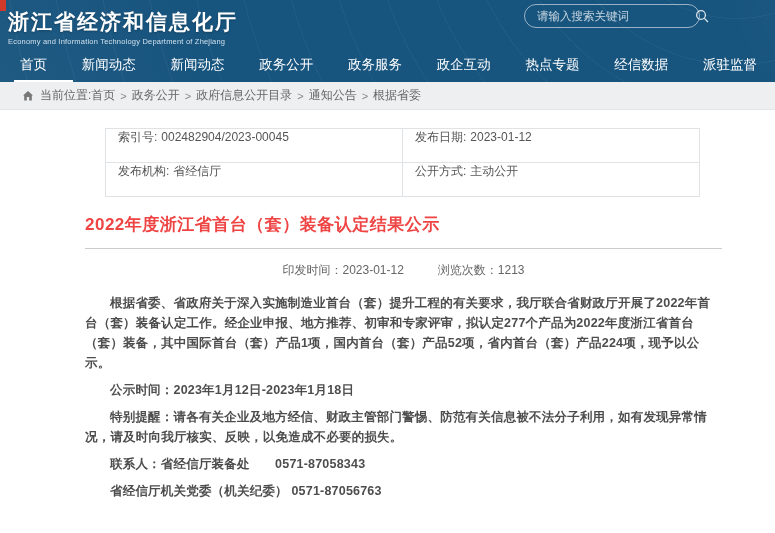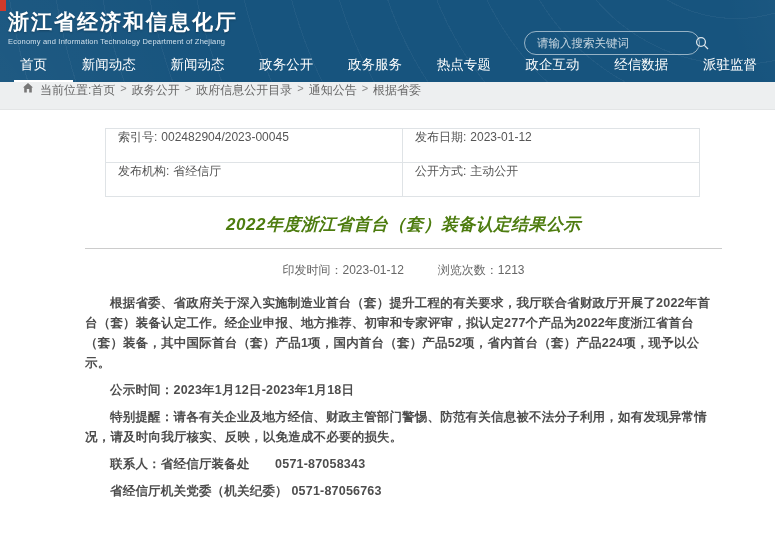--- a/index.html
+++ b/index.html
@@ -31,21 +31,21 @@
   .logo-title {
     color: #ffffff; font-size: 21px; font-weight: bold;
     letter-spacing: 2px; line-height: 24px;
     text-shadow: 0 1px 2px rgba(0,0,0,0.25);
   }
   .logo-sub {
     color: #cfe0ec; font-size: 7.5px; font-weight: normal;
     letter-spacing: 0.2px; margin-top: 3px;
   }
   .search-box {
-    position: absolute; right: 75px; top: 31px;
+    position: absolute; right: 75px; top: 4px;
     width: 176px; height: 24px;
     border: 1px solid rgba(255,255,255,0.55);
     border-radius: 13px;
     display: flex; align-items: center;
   }
   .search-input {
     flex: 1; border: none; outline: none; background: transparent;
     color: #ffffff; font-size: 11.5px; padding: 0 4px 0 12px;
     font-family: "Liberation Sans", "DejaVu Sans", sans-serif;
   }
@@ -67,21 +67,21 @@
   }
   .nav-item.active::after {
     content: ""; position: absolute; left: -4px; right: -24px;
     bottom: 0px; height: 2px; background: #ffffff;
   }
 
   
   .breadcrumb-bar {
     height: 28px; background: #edeff0;
     border-bottom: 1px solid #e3e5e6;
-    display: flex; align-items: flex-start;
+    display: flex; align-items: center;
     padding-left: 22px;
     font-size: 12px; color: #666666;
   }
   .home-icon { margin-right: 6px; display: inline-flex; }
   .crumb { color: #666666; text-decoration: none; cursor: pointer; }
   .crumb.current { cursor: default; }
   .crumb-sep { margin: 0 5px; color: #888888; font-size: 11px; }
 
   
   .doc-table {
@@ -93,24 +93,22 @@
     border: 1px solid #dfe3e6;
     height: 21px; padding: 0 0 16px 12px;
     width: 50%;
   }
   .doc-table .cell-label { margin-right: 4px; }
 
   
   .article { padding: 0 53px 0 85px; }
   .article-title {
     margin-top: 16px;
-    text-align: center;
-    font-size: 17px; font-weight: bold; color: #4d7c0f;
+    font-size: 17px; font-weight: bold; color: #ef4444;
     letter-spacing: 0.5px;
-    font-style: italic;
   }
   .title-rule { border: none; border-top: 1px solid #cccccc; margin-top: 12px; }
   .article-meta {
     text-align: center; margin-top: 13px;
     font-size: 12px; color: #666666;
   }
   .article-meta .meta-gap { display: inline-block; width: 34px; }
   .article-body { margin-top: 14px; font-weight: bold; }
   .article-body p {
     font-size: 12.5px; color: #4d4d4d;
@@ -139,22 +137,22 @@
       </svg>
     </span>
   </div>
 
   <div class="main-nav">
     <div class="nav-item active">首页</div>
     <div class="nav-item">新闻动态</div>
     <div class="nav-item">新闻动态</div>
     <div class="nav-item">政务公开</div>
     <div class="nav-item">政务服务</div>
+    <div class="nav-item">政企互动</div>
     <div class="nav-item">热点专题</div>
-    <div class="nav-item">政企互动</div>
     <div class="nav-item">经信数据</div>
     <div class="nav-item">派驻监督</div>
   </div>
 </div>
 
 <div class="breadcrumb-bar">
   <span class="home-icon">
     <svg width="12" height="12" viewBox="0 0 12 12">
       <path d="M6 1 L11 5.4 L9.8 5.4 L9.8 10.5 L7.2 10.5 L7.2 7 L4.8 7 L4.8 10.5 L2.2 10.5 L2.2 5.4 L1 5.4 Z" fill="#777777"></path>
     </svg>

